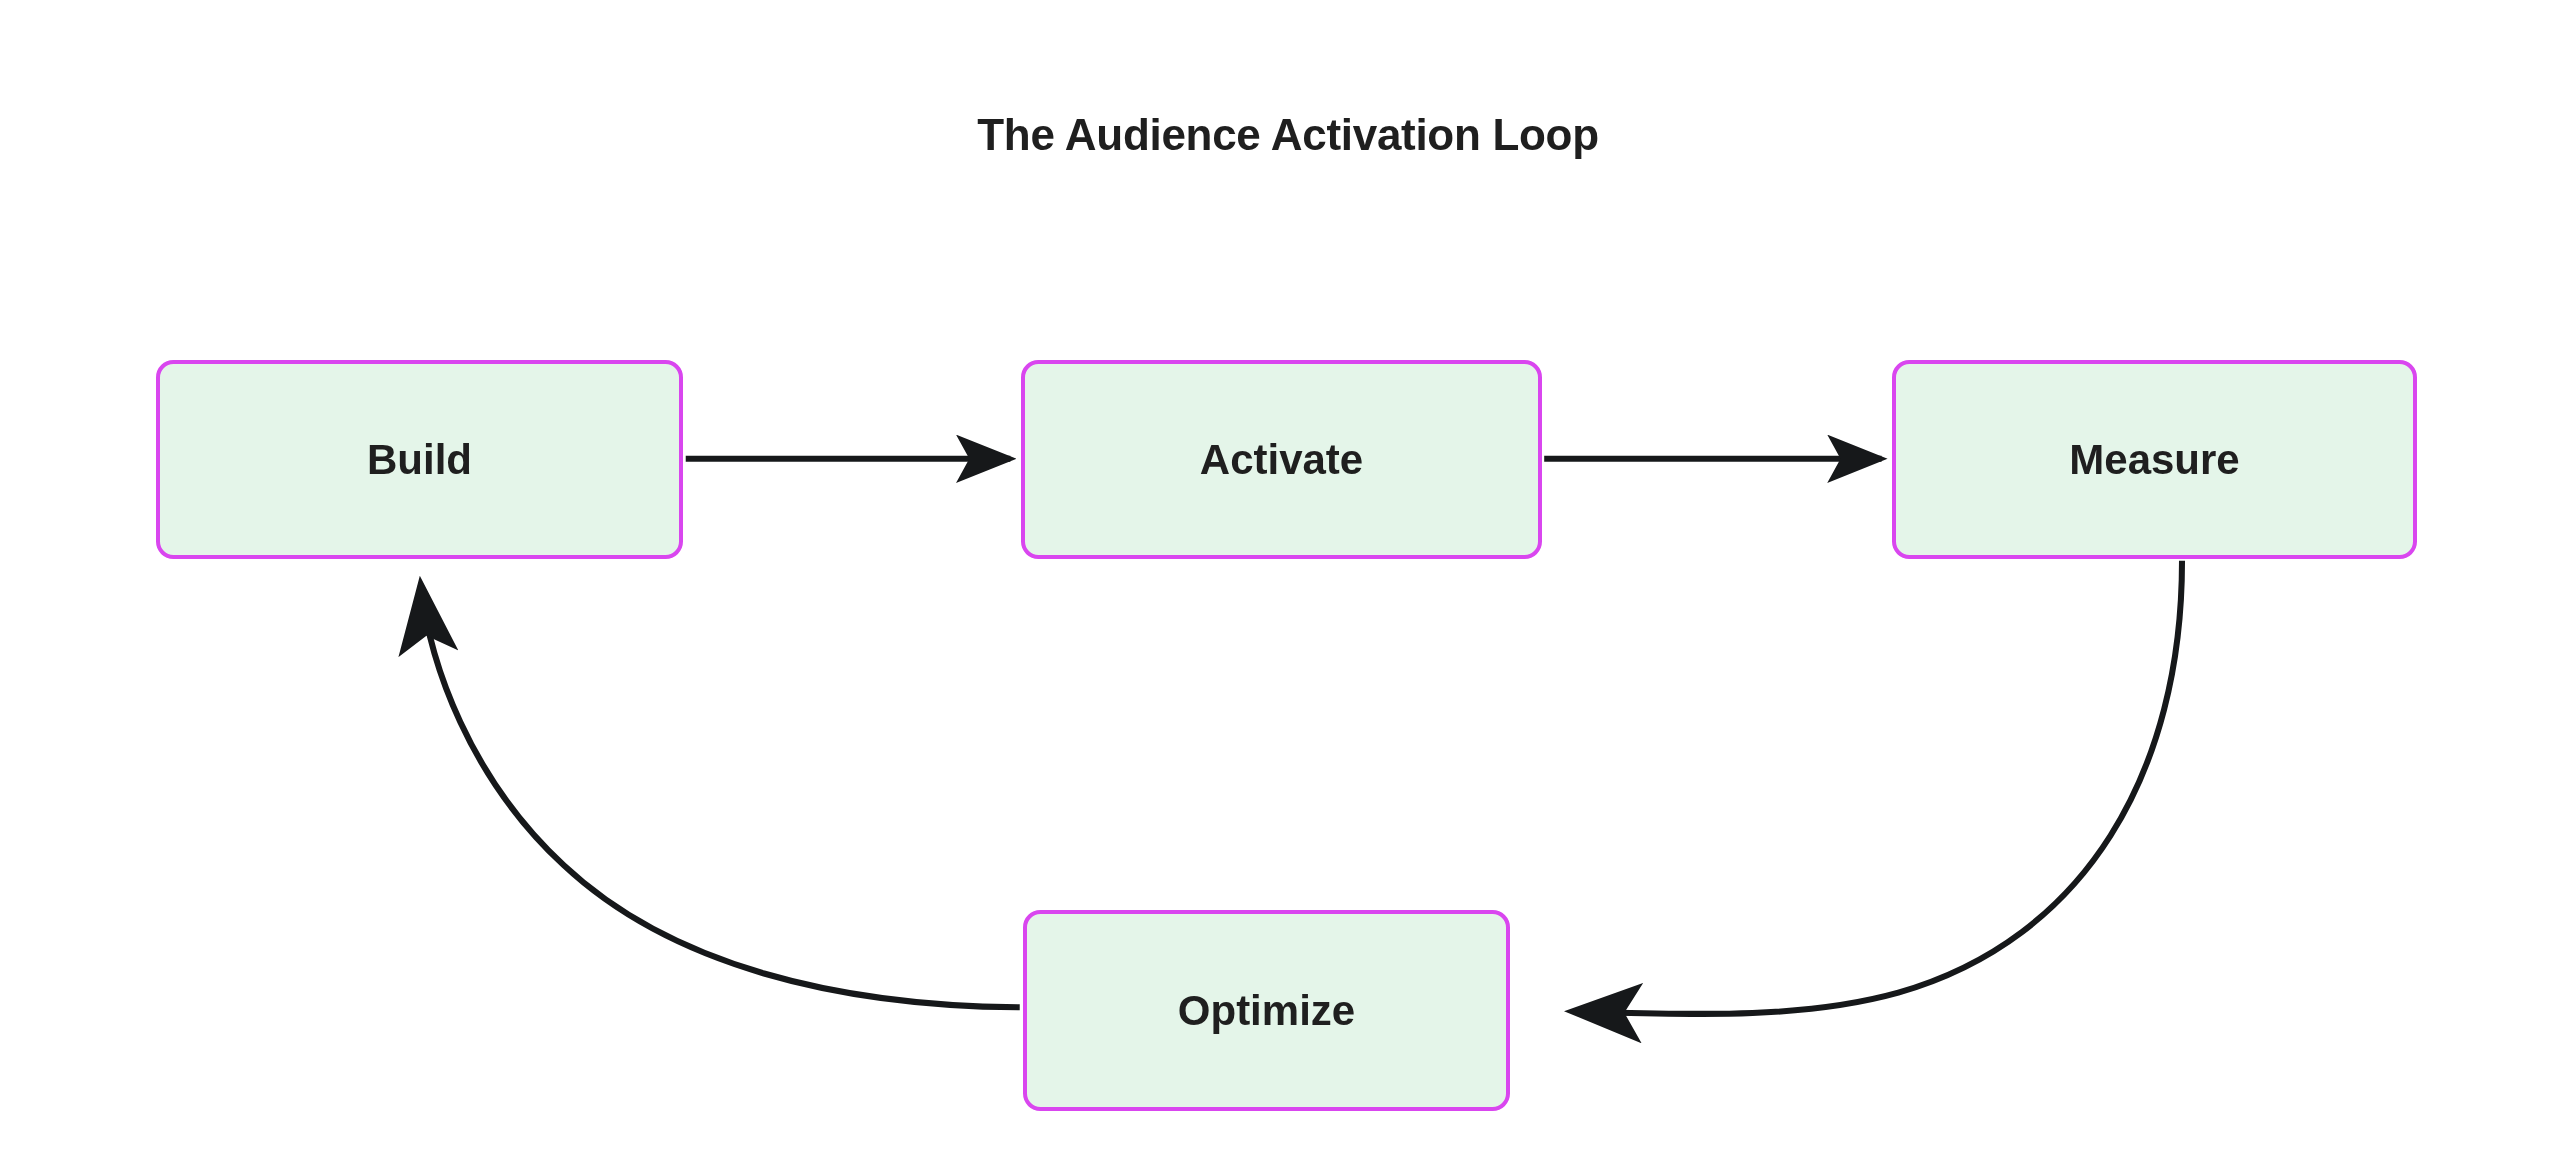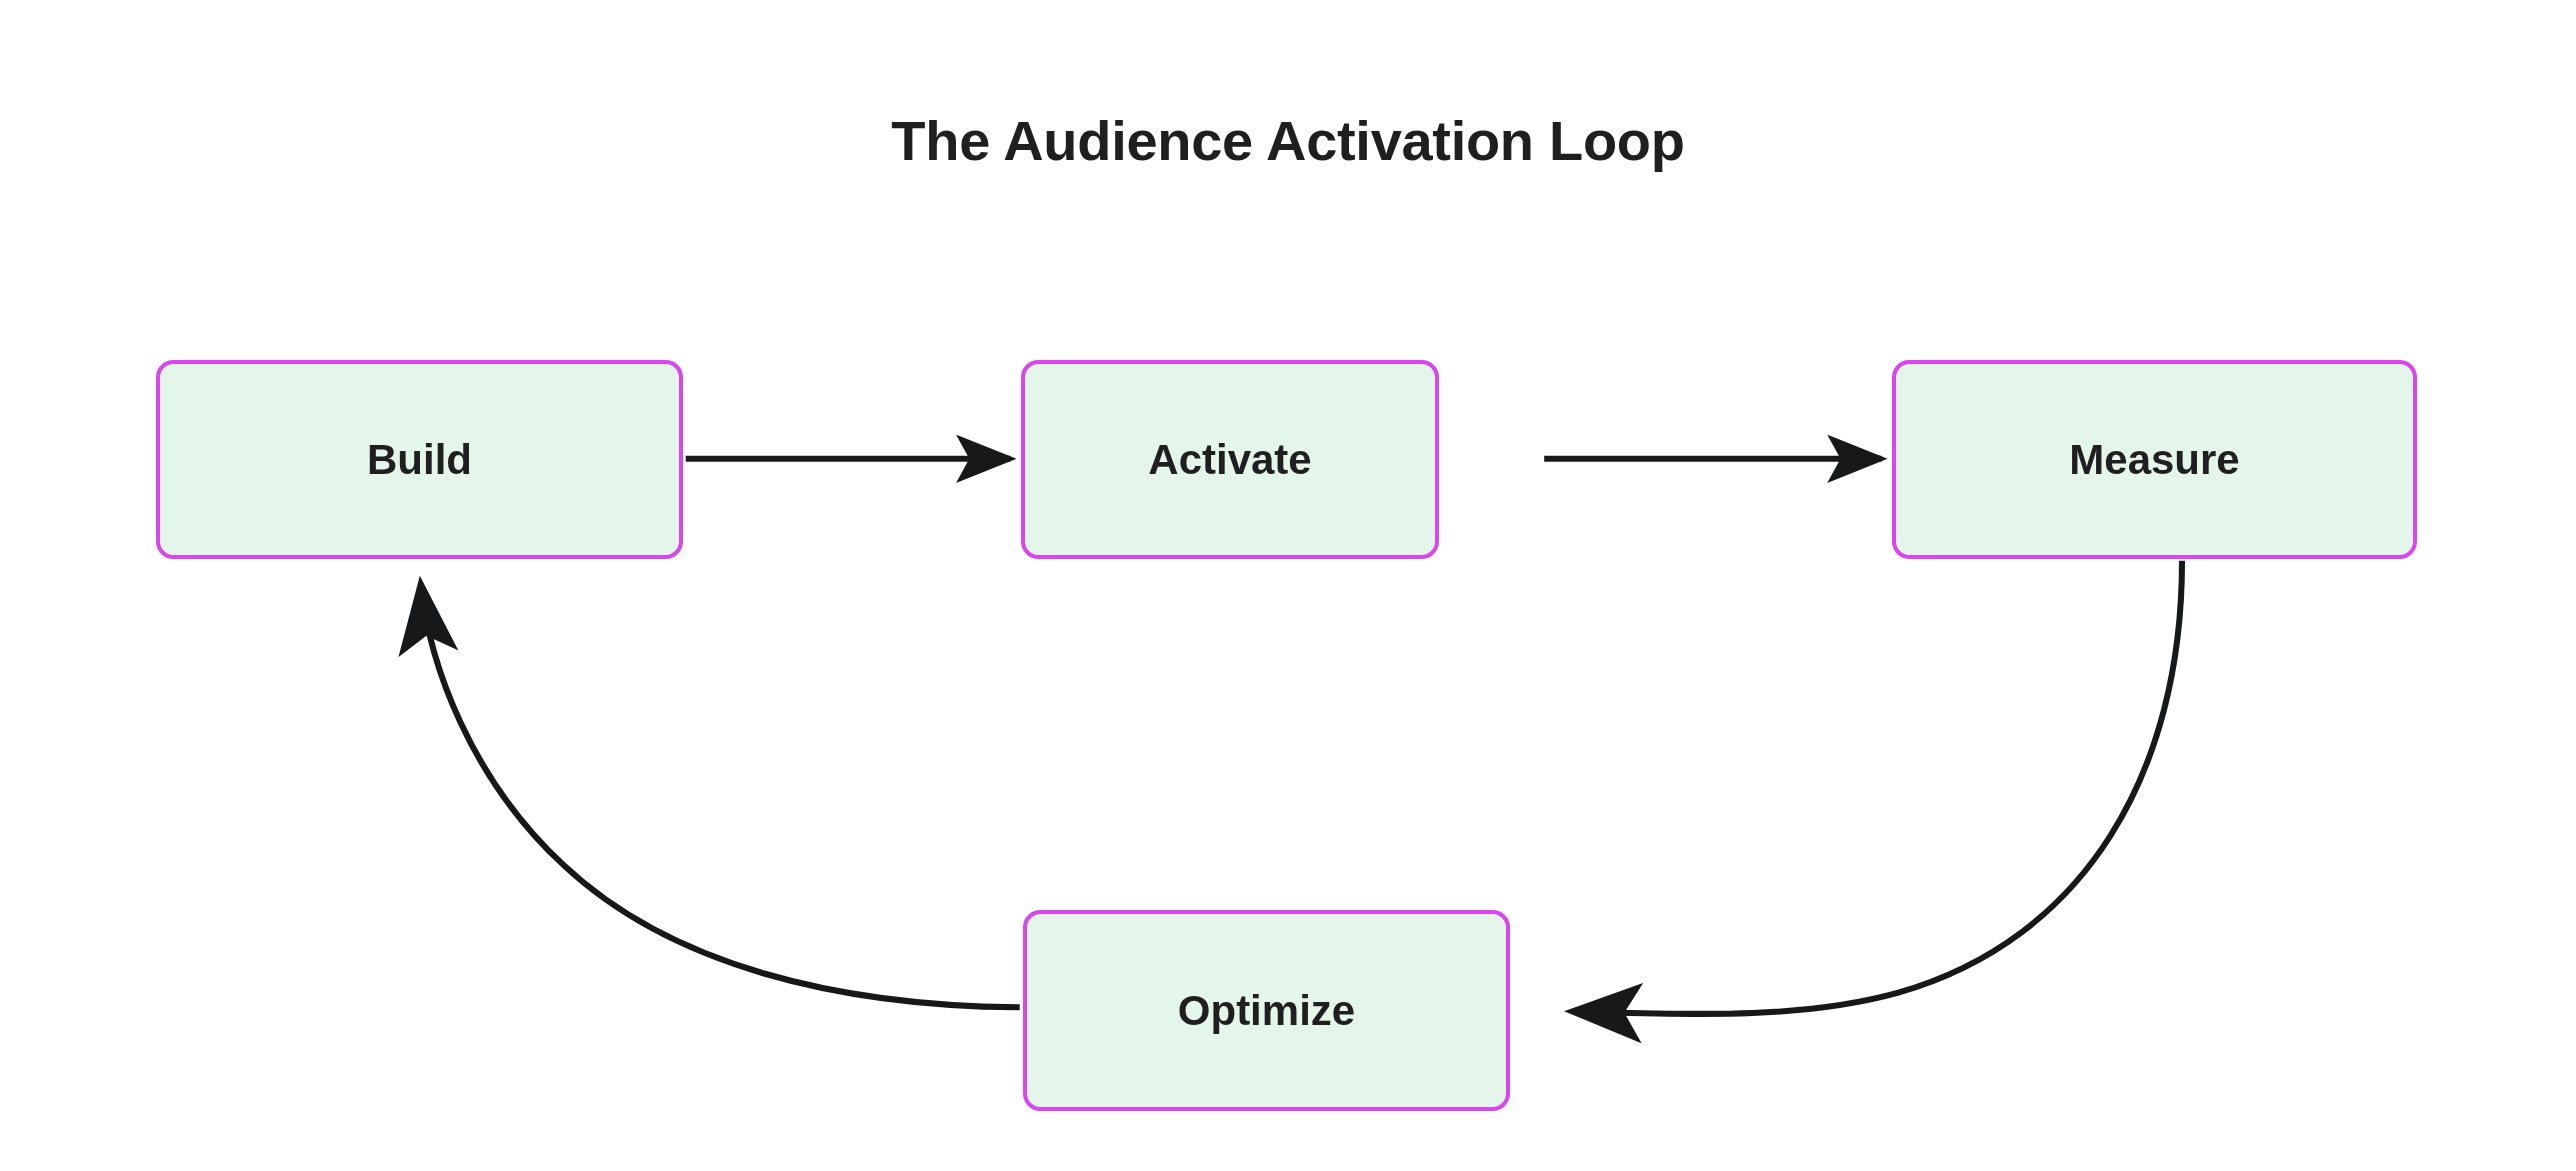--- a/index.html
+++ b/index.html
@@ -18,21 +18,21 @@
     width: 2576px;
     height: 1171px;
     background: #ffffff;
   }
   #diagram-title {
     position: absolute;
     left: 0;
     top: 113px;
     width: 2576px;
     text-align: center;
-    font-size: 56px;
+    font-size: 44px;
     font-weight: bold;
     color: #1f1f1f;
     letter-spacing: -0.3px;
     line-height: 1;
   }
   .node {
     position: absolute;
     box-sizing: border-box;
     background: #e4f5e9;
     border: 4px solid #d946ef;
@@ -42,21 +42,21 @@
     justify-content: center;
   }
   .node-label {
     font-size: 42px;
     font-weight: bold;
     color: #1f1f1f;
     white-space: nowrap;
     line-height: 1;
   }
   #node-build     { left: 156px;  top: 360px;  width: 527px; height: 199px; }
-  #node-activate  { left: 1021px; top: 360px;  width: 418px; height: 199px; }
+  #node-activate  { left: 1021px; top: 360px;  width: 521px; height: 199px; }
   #node-measure   { left: 1892px; top: 360px;  width: 525px; height: 199px; }
   #node-optimize  { left: 1023px; top: 910px; width: 487px; height: 201px; }
   #edges {
     position: absolute;
     left: 0;
     top: 0;
     width: 2576px;
     height: 1171px;
     pointer-events: none;
   }

